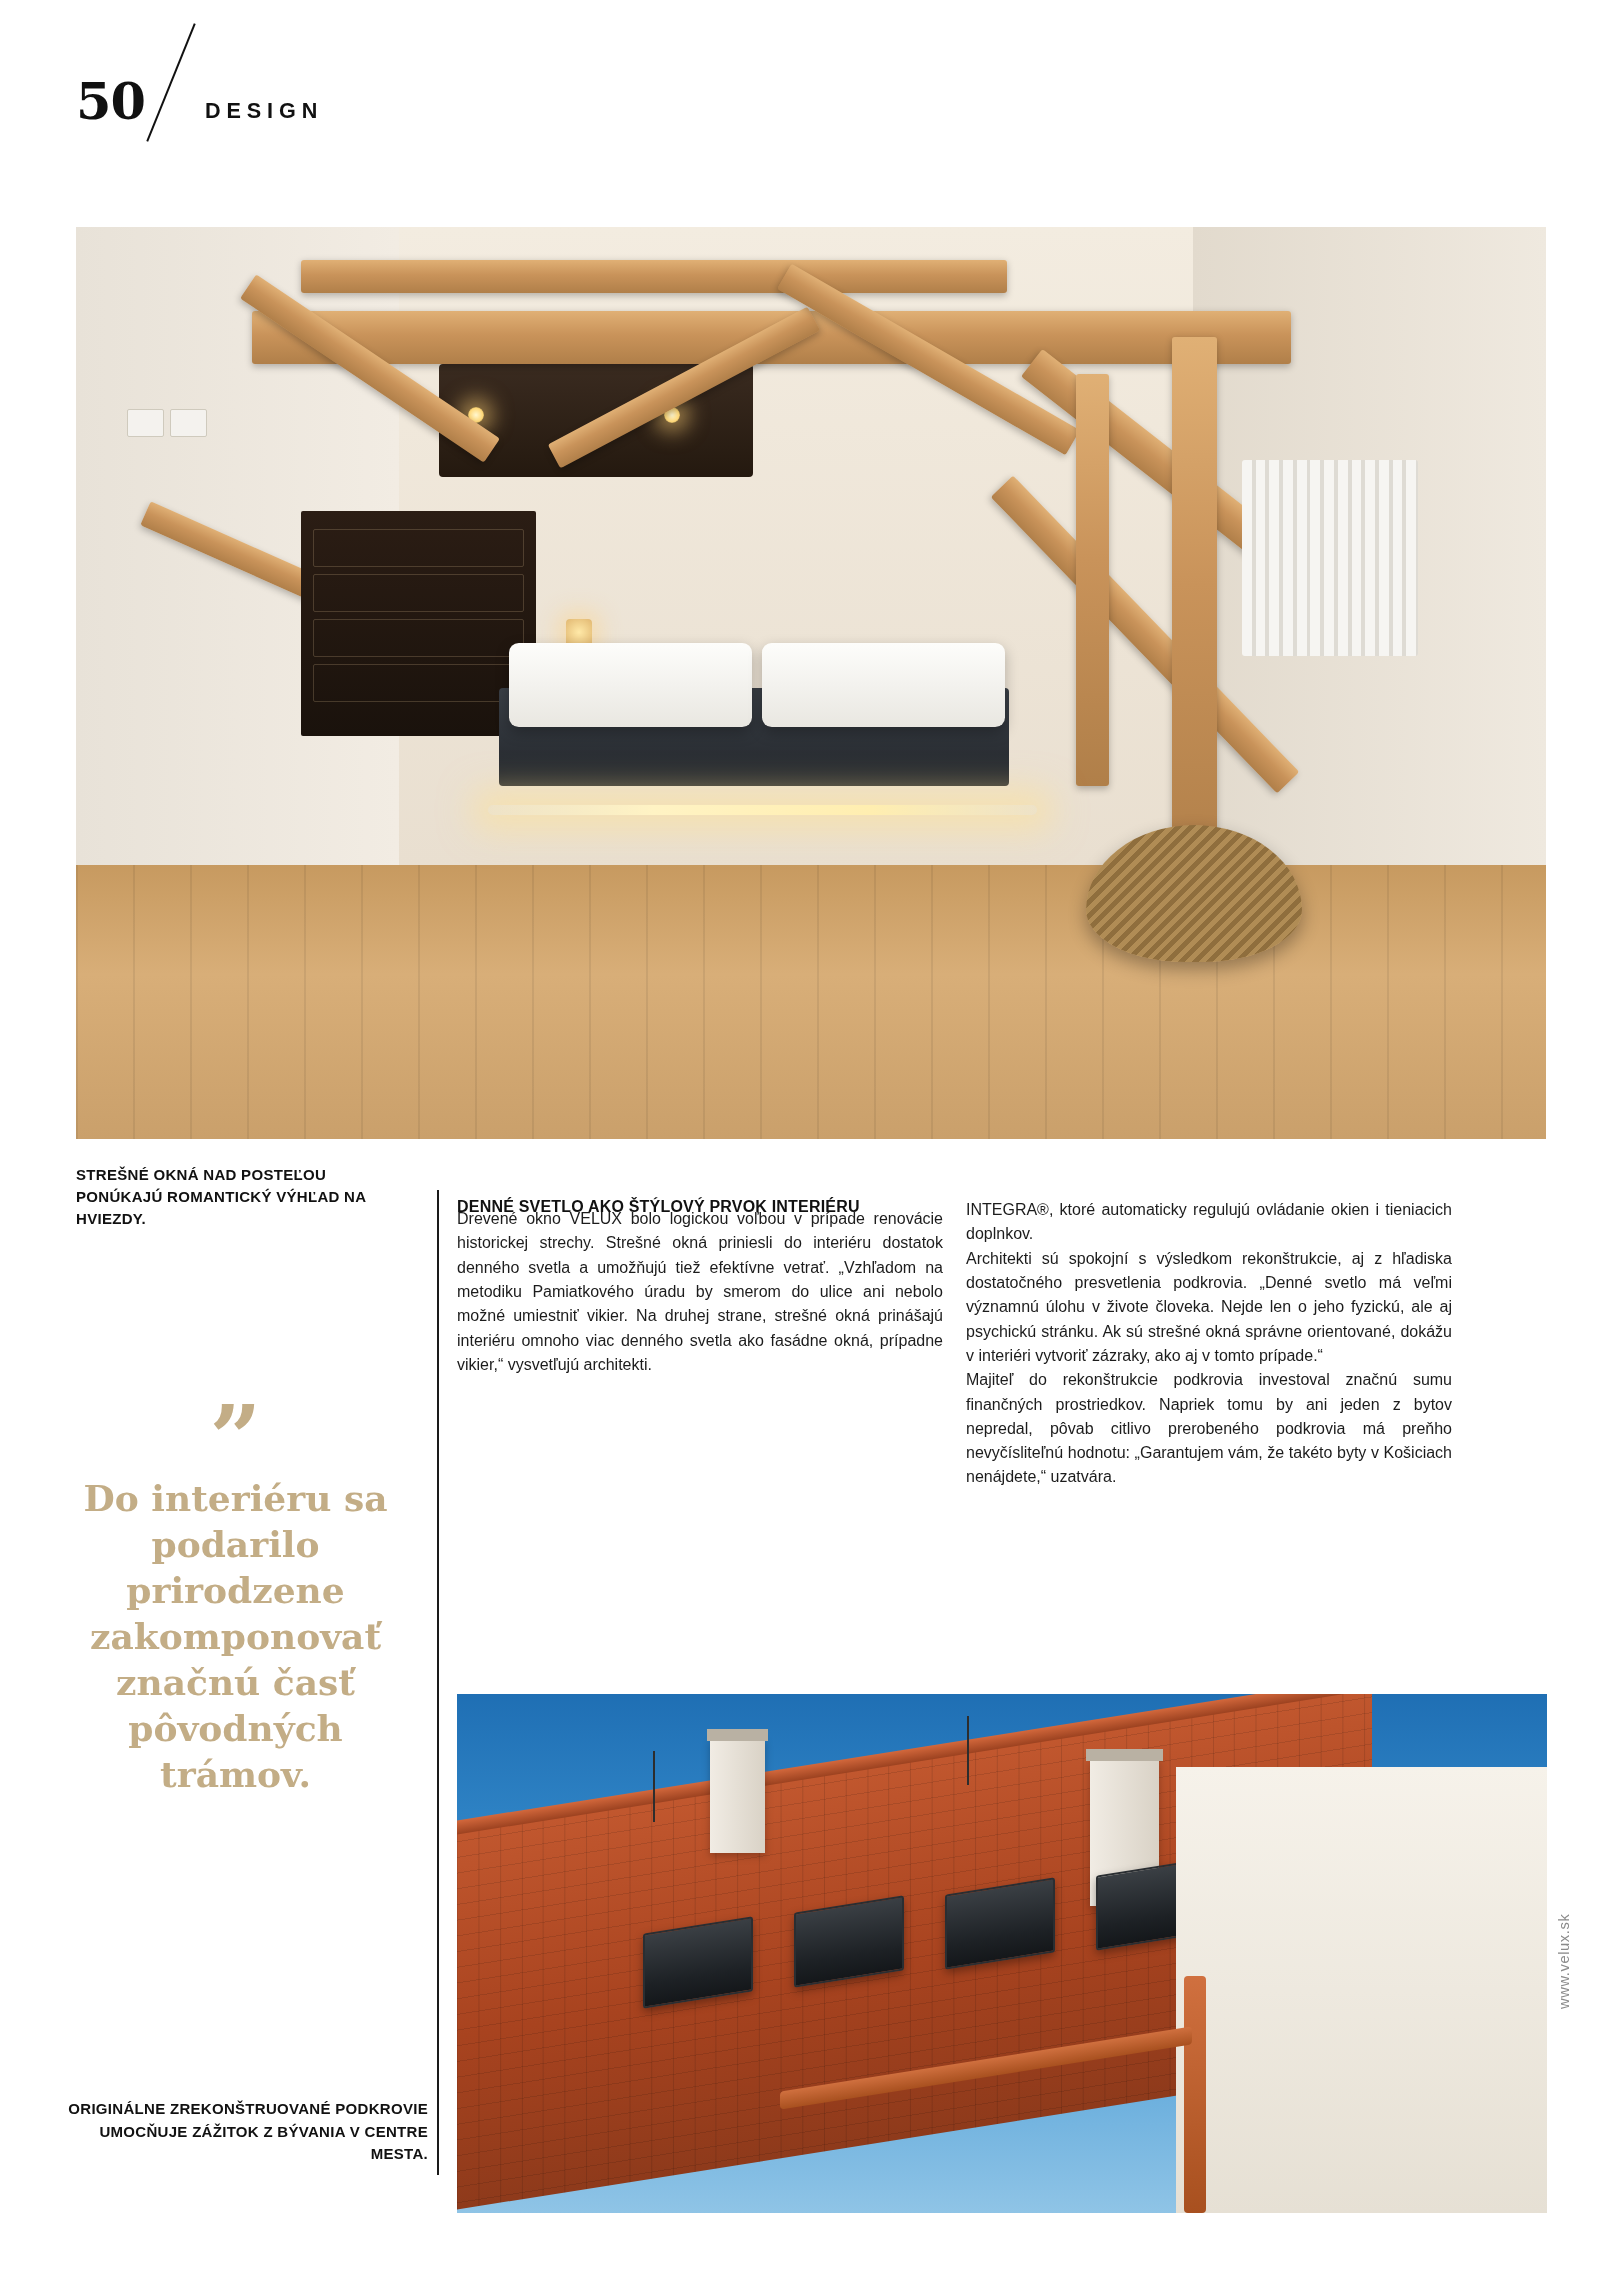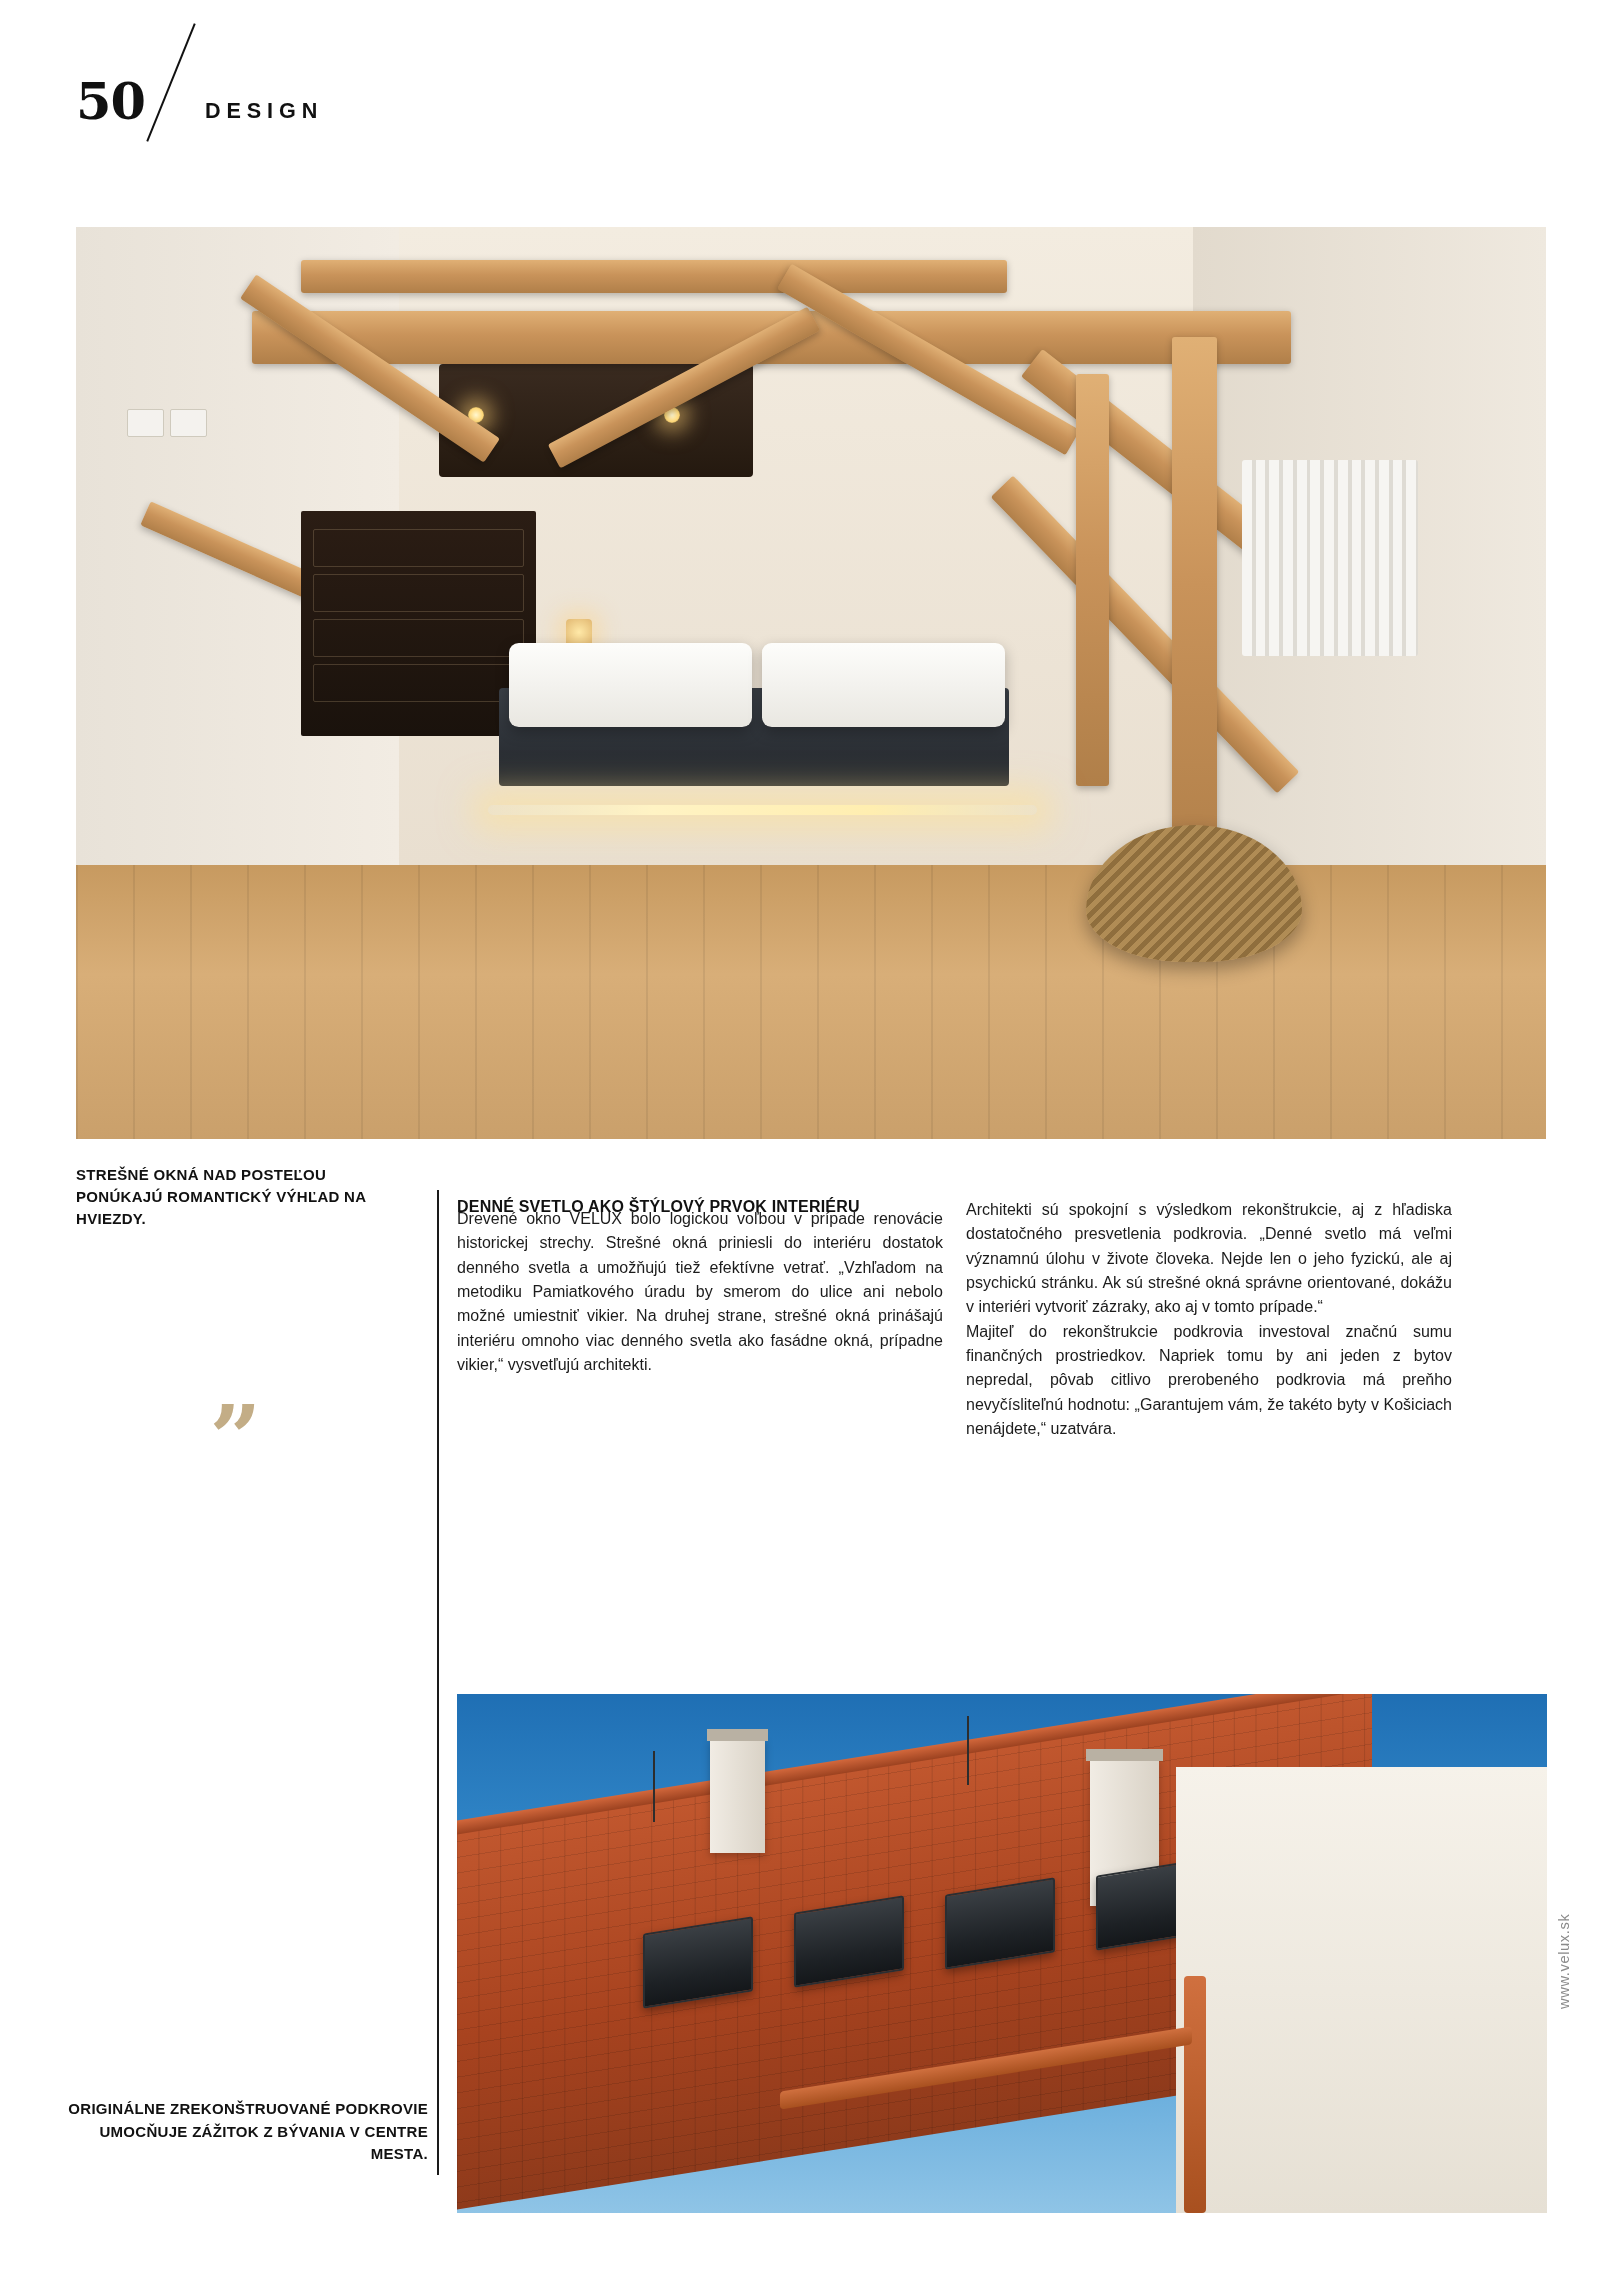--- a/index.html
+++ b/index.html
@@ -368,31 +368,33 @@
   <div class="h-radiator" style="left:1166px; top:233px; width:176px; height:196px;"></div>
   <div class="h-basket" style="left:1010px; top:598px; width:216px; height:137px;"></div>
   <div class="h-switch" style="left:51px; top:182px; width:35px; height:25.5px;"></div>
   <div class="h-switch" style="left:94px; top:182px; width:35px; height:25.5px;"></div>
 </div>
 
 <div class="hero-caption">STREŠNÉ OKNÁ NAD POSTEĽOU PONÚKAJÚ ROMANTICKÝ VÝHĽAD NA HVIEZDY.</div>
 
 <div class="pullquote">
   <span class="qmark">”</span>
+  <div class="qtext">Do interiéru sa podarilo prirodzene zakomponovať značnú časť pôvodných trámov.</div>
 </div>
 
 <div class="vrule"></div>
 
 <div class="article-head">DENNÉ SVETLO AKO ŠTÝLOVÝ PRVOK INTERIÉRU</div>
 
 <div class="col col-1">
   <p>Drevené okno VELUX bolo logickou voľbou v prípade renovácie historickej strechy. Strešné okná priniesli do interiéru dostatok denného svetla a umožňujú tiež efektívne vetrať. „Vzhľadom na metodiku Pamiatkového úradu by smerom do ulice ani nebolo možné umiestniť vikier. Na druhej strane, strešné okná prinášajú interiéru omnoho viac denného svetla ako fasádne okná, prípadne vikier,“ vysvetľujú architekti.</p>
 </div>
 
 <div class="col col-2">
+  <p>INTEGRA®, ktoré automaticky regulujú ovládanie okien i tieniacich doplnkov.</p>
     <p>Architekti sú spokojní s výsledkom rekonštrukcie, aj z hľadiska dostatočného presvetlenia podkrovia. „Denné svetlo má veľmi významnú úlohu v živote človeka. Nejde len o jeho fyzickú, ale aj psychickú stránku. Ak sú strešné okná správne orientované, dokážu v interiéri vytvoriť zázraky, ako aj v tomto prípade.“</p>
     <p>Majiteľ do rekonštrukcie podkrovia investoval značnú sumu finančných prostriedkov. Napriek tomu by ani jeden z bytov nepredal, pôvab citlivo prerobeného podkrovia má preňho nevyčísliteľnú hodnotu: „Garantujem vám, že takéto byty v Košiciach nenájdete,“ uzatvára.</p>
 </div>
 
 <div class="roof-photo">
   <div class="r-sky"></div>
   <div class="r-roof"></div>
   <div class="r-ridge"></div>
 
   <div class="r-antenna" style="left:196px; top:57px; height:71px;"></div>

